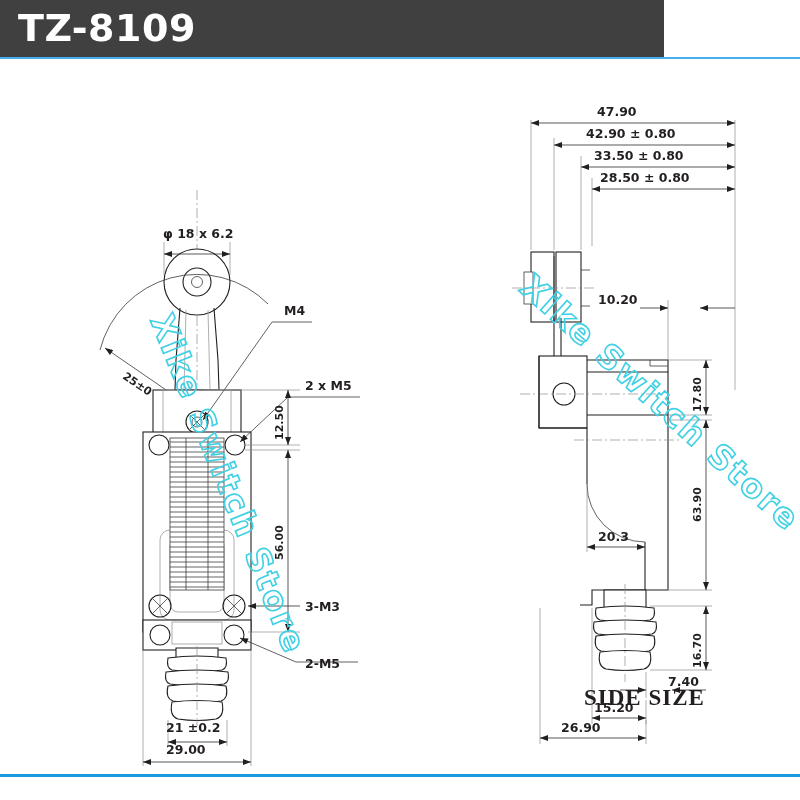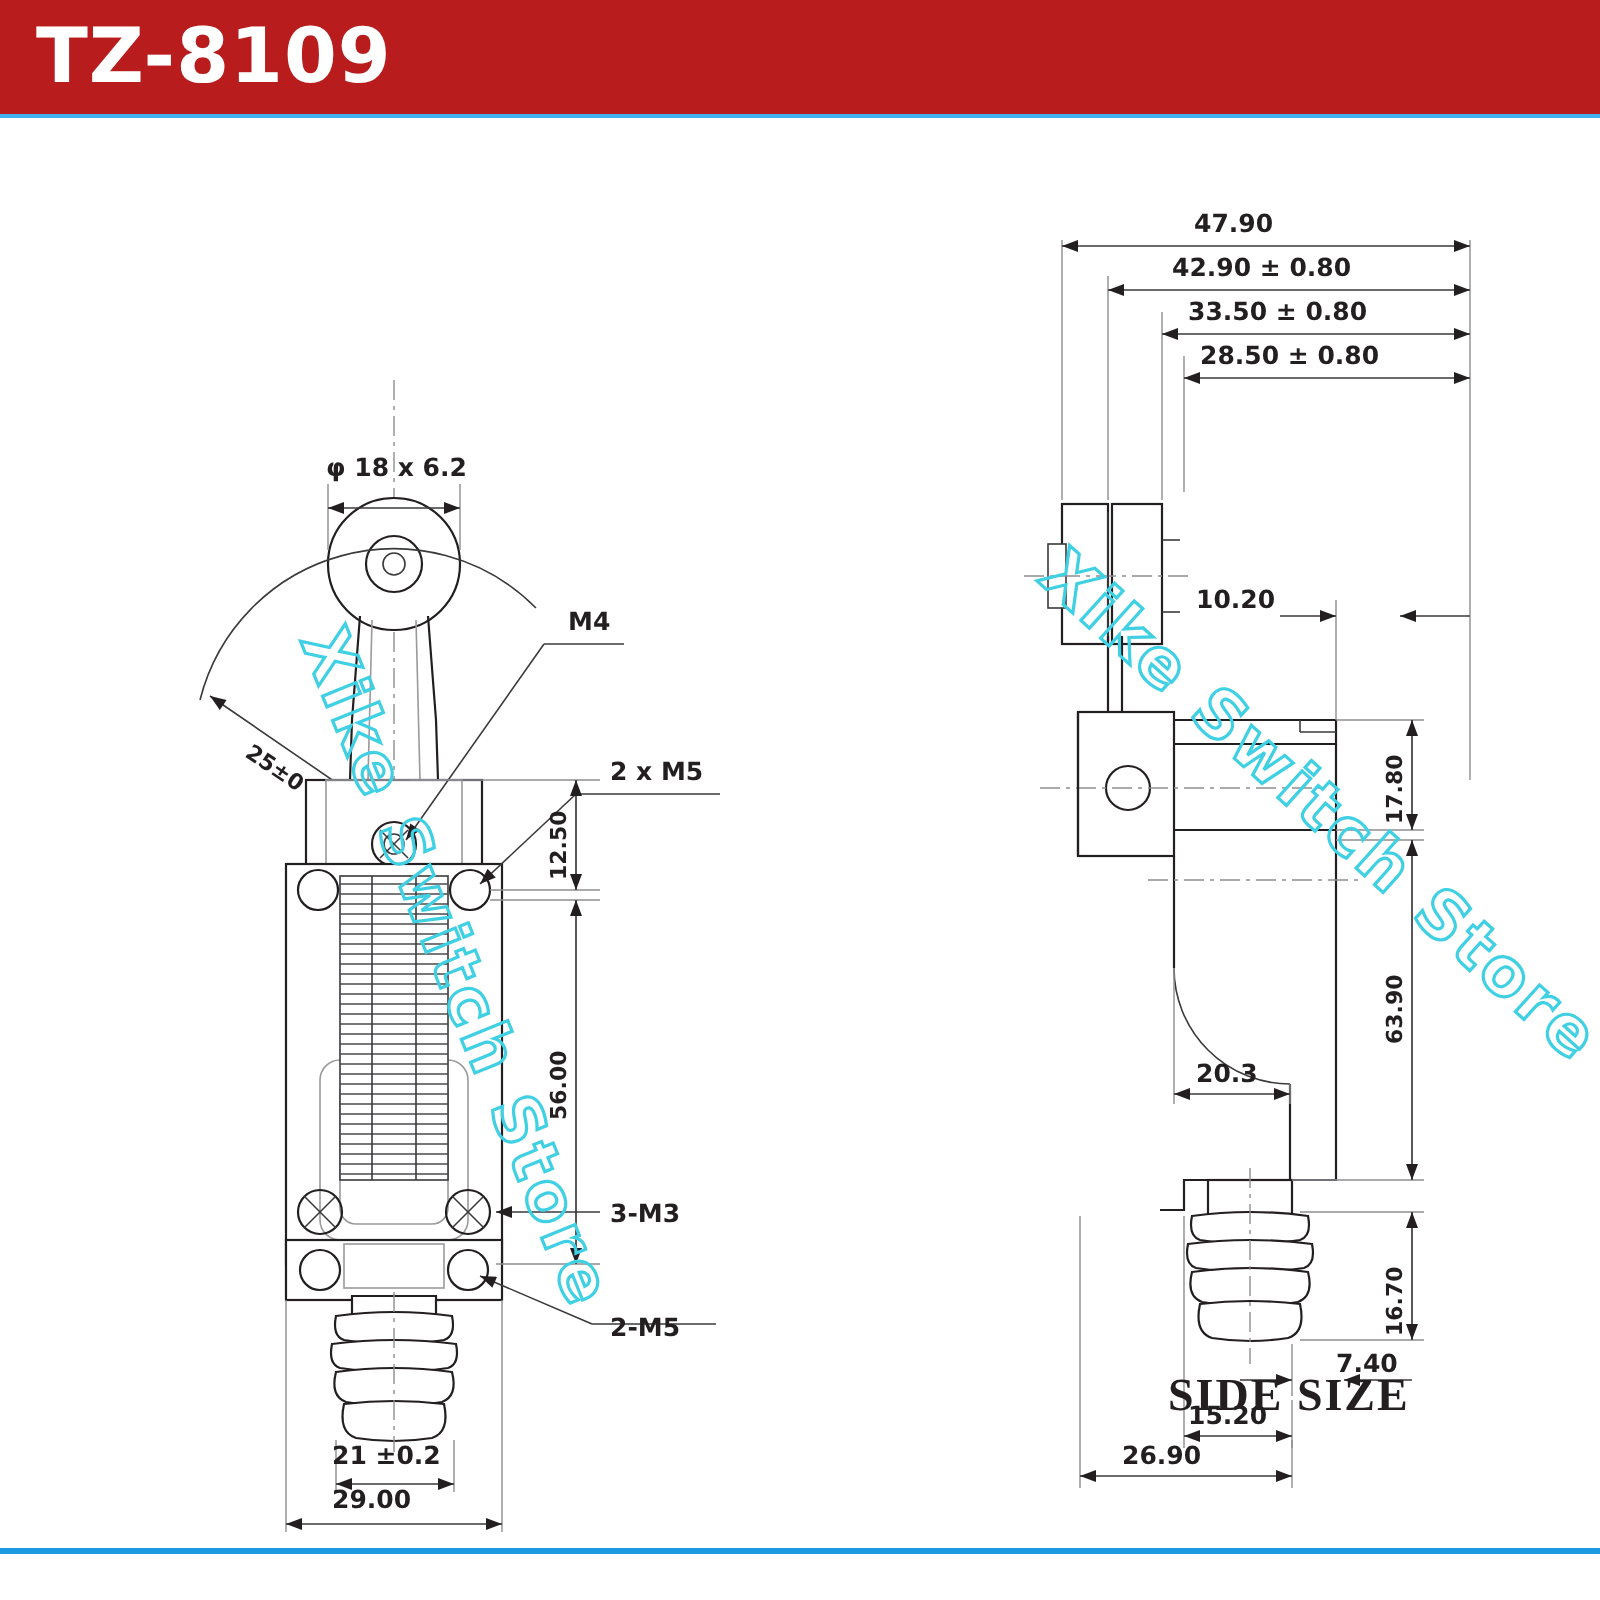--- a/index.html
+++ b/index.html
@@ -18,23 +18,23 @@
     position: relative;
     width: 800px;
     height: 800px;
     background: #ffffff;
   }
   
   #header-banner {
     position: absolute;
     left: 0;
     top: 0;
-    width: 800px;
+    width: 664px;
     height: 57px;
-    background: #b91c1c;
+    background: #404040;
     box-sizing: border-box;
   }
   #header-title {
     position: absolute;
     left: 18px;
     top: 6px;
     font-family: "DejaVu Sans", sans-serif;
     font-weight: bold;
     font-size: 38px;
     letter-spacing: 0.5px;

